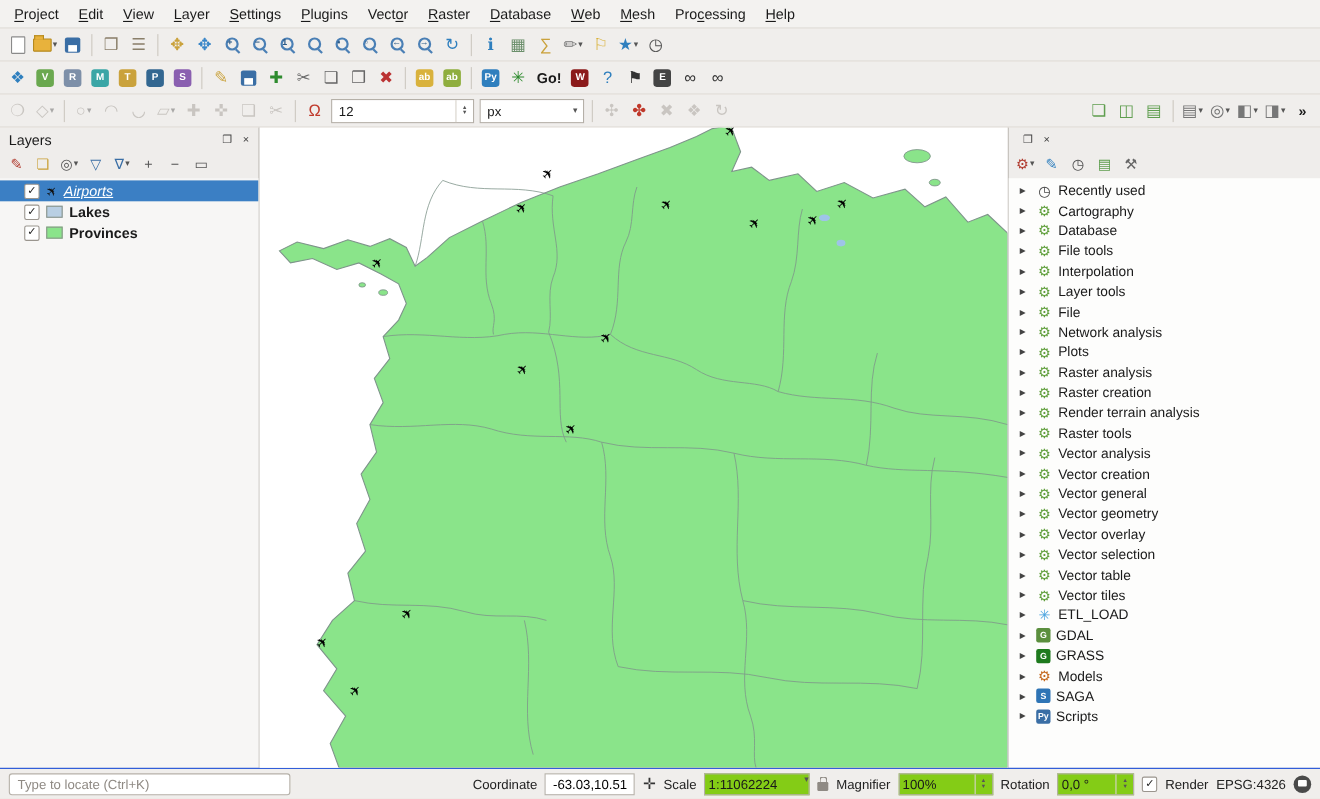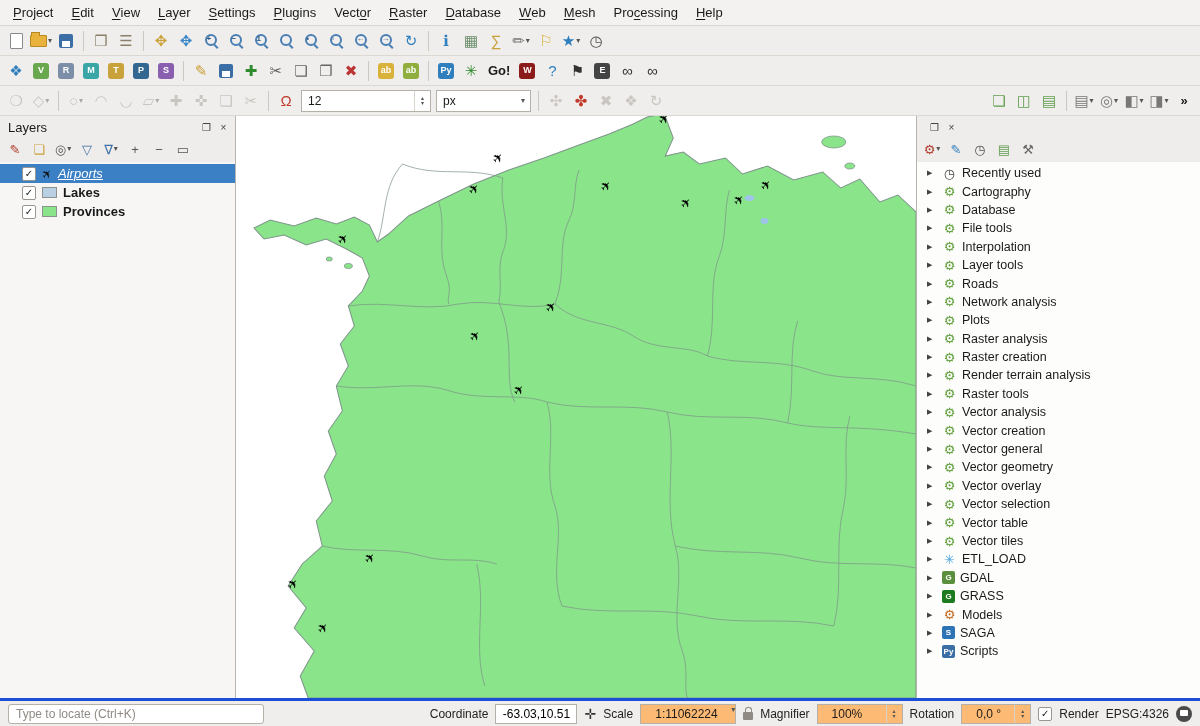--- a/index.html
+++ b/index.html
@@ -73,29 +73,29 @@
   .p-glyph { width:15px; text-align:center; font-size:13px; flex:none; line-height:1; }
   .p-badge { width:13px; height:13px; border-radius:2px; color:#fff; font-size:8px; font-weight:bold; display:inline-flex; align-items:center; justify-content:center; flex:none; }
 
   
   .map-wrap { flex:1; position:relative; background:#fff; overflow:hidden; min-width:0; }
   #mapsvg { position:absolute; inset:0; width:100%; height:100%; }
   #airports { position:absolute; inset:0; }
   .plane-marker { position:absolute; font-size:13px; color:#000; transform:translate(-50%,-50%) rotate(-45deg); line-height:1; }
 
   
-  .statusbar { height:28px; background:#f0eeec; border-top:3px solid #1d4ed8; display:flex; align-items:center; padding:0 8px; gap:7px; flex:none; font-size:12px; }
+  .statusbar { height:28px; background:#f0eeec; border-top:1px solid #1d4ed8; display:flex; align-items:center; padding:0 8px; gap:7px; flex:none; font-size:12px; }
   .locate { width:256px; height:20px; border:1px solid #b5b0a8; border-radius:3px; background:#fff; padding:0 7px; font-size:12px; color:#333; font-family:inherit; outline:none; }
   .locate::placeholder { color:#8f8a84; }
   .sb-spacer { flex:1; }
   .sb-label { color:#222; white-space:nowrap; }
   .sb-input { height:20px; border:1px solid #b5b0a8; background:#fff; text-align:center; font-size:12px; font-family:inherit; outline:none; }
   .coord { width:82px; }
   .sb-icon { font-size:14px; color:#333; }
-  .sb-combo, .sb-spin { height:20px; background:#fdba74; border:1px solid #b5b0a8; display:flex; align-items:center; justify-content:space-between; padding-left:14px; }
+  .sb-combo, .sb-spin { height:20px; background:#84cc16; border:1px solid #b5b0a8; display:flex; align-items:center; justify-content:space-between; padding-left:3px; }
   .sb-combo { width:96px; }
   .sb-spin.mag { width:86px; }
   .sb-spin.rot { width:70px; }
   .sb-combo .combo-arrow, .sb-spin .spin-arrows { height:100%; }
   .mi-lock { width:10px; height:8px; background:#8f8a84; border-radius:1px; position:relative; margin-top:4px; }
   .mi-lock::before { content:""; position:absolute; left:1.5px; top:-5px; width:5px; height:5px; border:1.5px solid #8f8a84; border-bottom:none; border-radius:3px 3px 0 0; }
   .msg-icon { width:16px; height:16px; border-radius:50%; background:#4a4a4a; position:relative; }
   .msg-icon::before { content:""; position:absolute; left:4px; top:4px; width:8px; height:6px; background:#fff; border-radius:1px; }
   .crs { white-space:nowrap; }
 </style>
@@ -555,21 +555,21 @@
             <span class="proc-label">Interpolation</span>
           </div>
           <div class="proc-row">
             <span class="expander">▶</span>
             <span class="p-glyph" style="color: rgb(95, 158, 58);">⚙</span>
             <span class="proc-label">Layer tools</span>
           </div>
           <div class="proc-row">
             <span class="expander">▶</span>
             <span class="p-glyph" style="color: rgb(95, 158, 58);">⚙</span>
-            <span class="proc-label">Roads</span>
+            <span class="proc-label">File</span>
           </div>
           <div class="proc-row">
             <span class="expander">▶</span>
             <span class="p-glyph" style="color: rgb(95, 158, 58);">⚙</span>
             <span class="proc-label">Network analysis</span>
           </div>
           <div class="proc-row">
             <span class="expander">▶</span>
             <span class="p-glyph" style="color: rgb(95, 158, 58);">⚙</span>
             <span class="proc-label">Plots</span>

